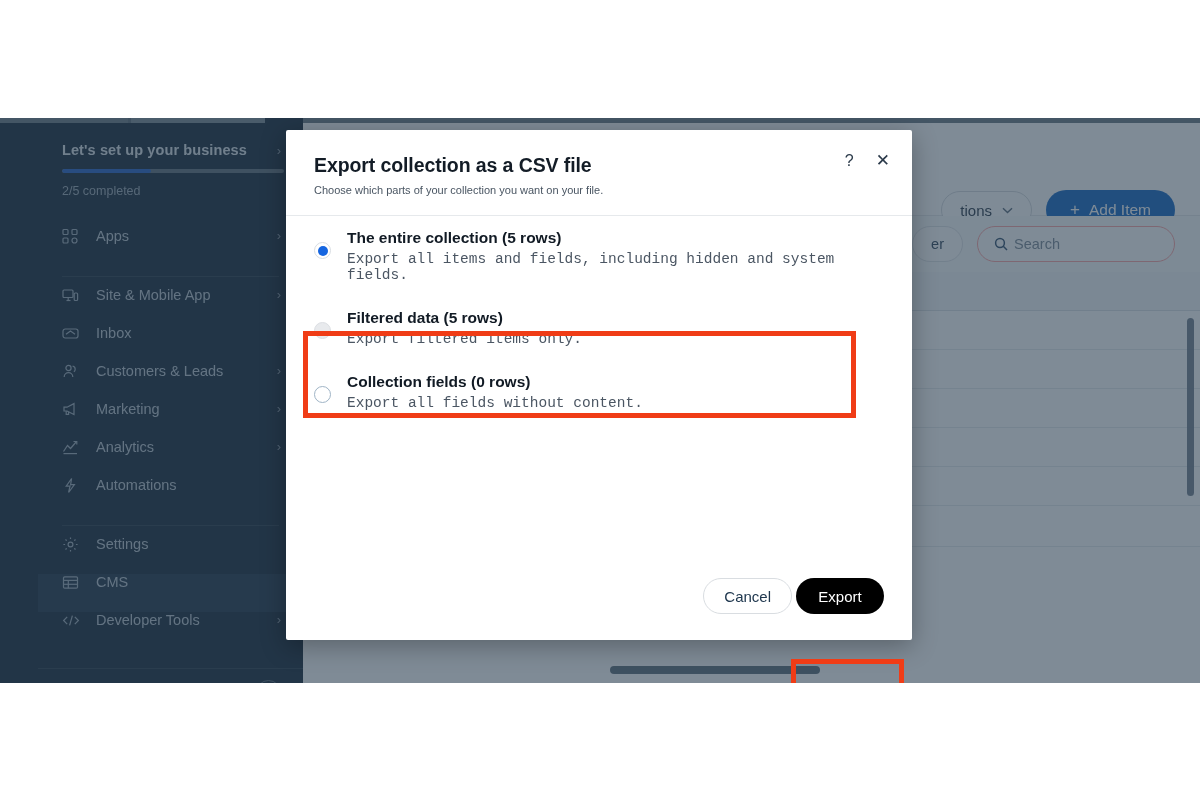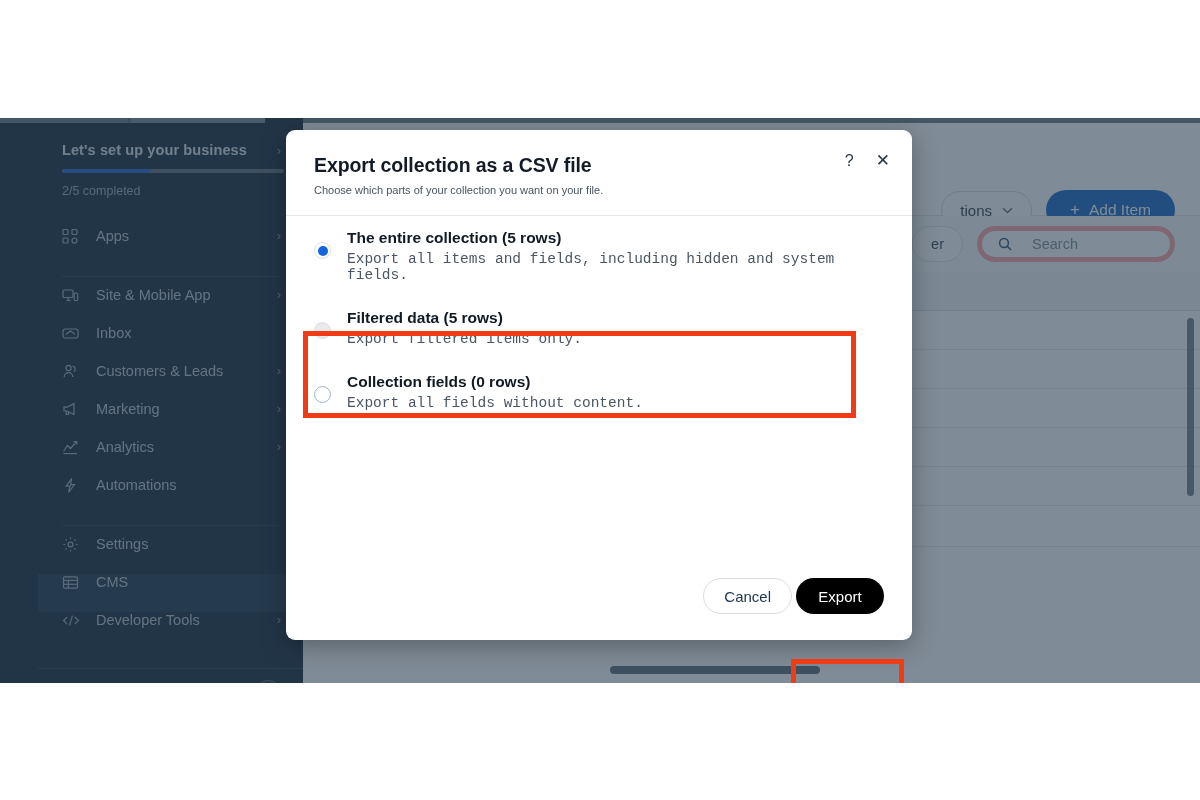--- a/index.html
+++ b/index.html
@@ -141,22 +141,22 @@
     background: #fbfcfc; display: flex; align-items: center;
     justify-content: flex-end; padding-right: 25px; box-sizing: border-box;
     gap: 14px;
   }
   .filter-pill {
     height: 36px; border-radius: 18px; border: 1px solid #dfe3e7; background: #fff;
     display: flex; align-items: center; padding: 0 18px; box-sizing: border-box;
     font-size: 14.5px; color: #32465b;
   }
   .search-pill {
-    width: 198px; height: 36px; border-radius: 18px; border: 5px solid #fca5a5;
-    background: #fff; display: flex; align-items: center; gap: 20px;
+    width: 198px; height: 36px; border-radius: 18px; border: 1px solid #fca5a5;
+    background: #fff; display: flex; align-items: center; gap: 6px;
     padding: 0 16px; box-sizing: border-box; font-size: 14.5px; color: #7d8b98;
   }
 
   
   .tbl {
     position: absolute; left: 0; top: 154px; width: 100%; bottom: 0;
     background: #ffffff;
   }
   .tbl-head {
     display: flex; height: 38px; align-items: center;
@@ -202,21 +202,21 @@
     background: rgba(42, 62, 80, 0.60);
     z-index: 20;
   }
 
   
   #modal {
     position: absolute;
     left: 286px; top: 12px;
     width: 626px; height: 510px;
     background: #ffffff;
-    border-radius: 9px;
+    border-radius: 2px;
     box-shadow: 0 6px 26px rgba(0,0,0,.30);
     z-index: 30;
     box-sizing: border-box;
     overflow: hidden;
   }
   .modal-head { padding: 24px 28px 0 28px; position: relative; }
   .modal-title {
     font-size: 19.5px; font-weight: bold; color: #131c26; letter-spacing: -.1px;
   }
   .modal-sub {

